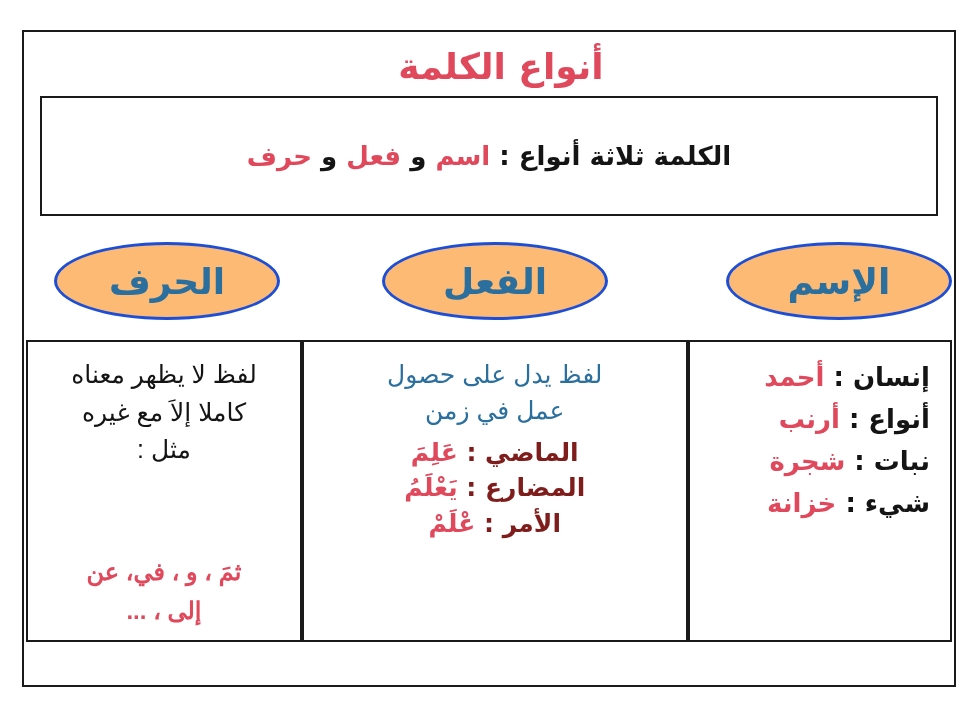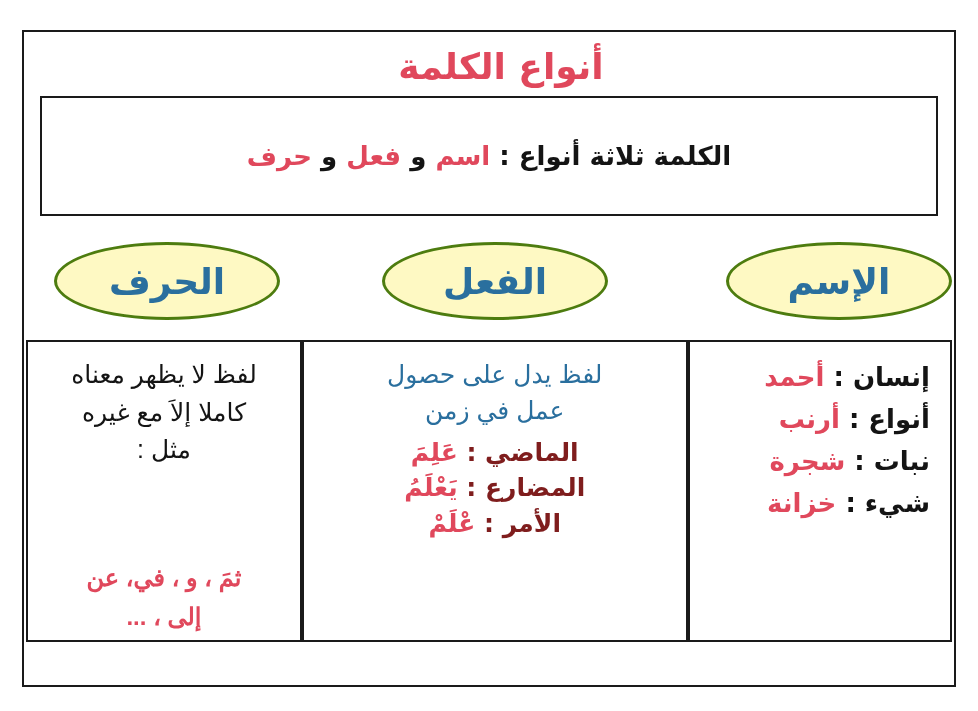--- a/index.html
+++ b/index.html
@@ -70,27 +70,27 @@
     left: 26px;
     top: 234px;
     width: 926px;
     height: 96px;
   }
   .oval {
     position: absolute;
     top: 8px;
     width: 226px;
     height: 78px;
-    border: 3px solid #4d7c0f;
+    border: 3px solid #1d4ed8;
     border-radius: 50%;
     box-sizing: border-box;
     display: flex;
     align-items: center;
     justify-content: center;
-    background: #fef9c3;
+    background: #fdba74;
   }
   .oval span {
     font-family: "DejaVu Sans", "Liberation Sans", sans-serif;
     font-size: 36px;
     font-weight: bold;
     color: #2a6f9e;
   }
   .oval.ism { right: 0px; }
   .oval.fil { right: 344px; }
   .oval.harf { right: 672px; }
@@ -102,21 +102,21 @@
     width: 926px;
     height: 302px;
     display: flex;
     flex-direction: row;
     justify-content: space-between;
   }
   .col {
     border: 2px solid #1a1a1a;
     box-sizing: border-box;
     background: #ffffff;
-    padding: 14px 14px 4px 14px;
+    padding: 14px 14px 10px 14px;
     display: flex;
     flex-direction: column;
   }
   .col.ism { width: 274px; }
   .col.fil { width: 400px; }
   .col.harf { width: 286px; }
 
   .row {
     font-family: "DejaVu Sans", "Liberation Sans", sans-serif;
     font-size: 25px;

